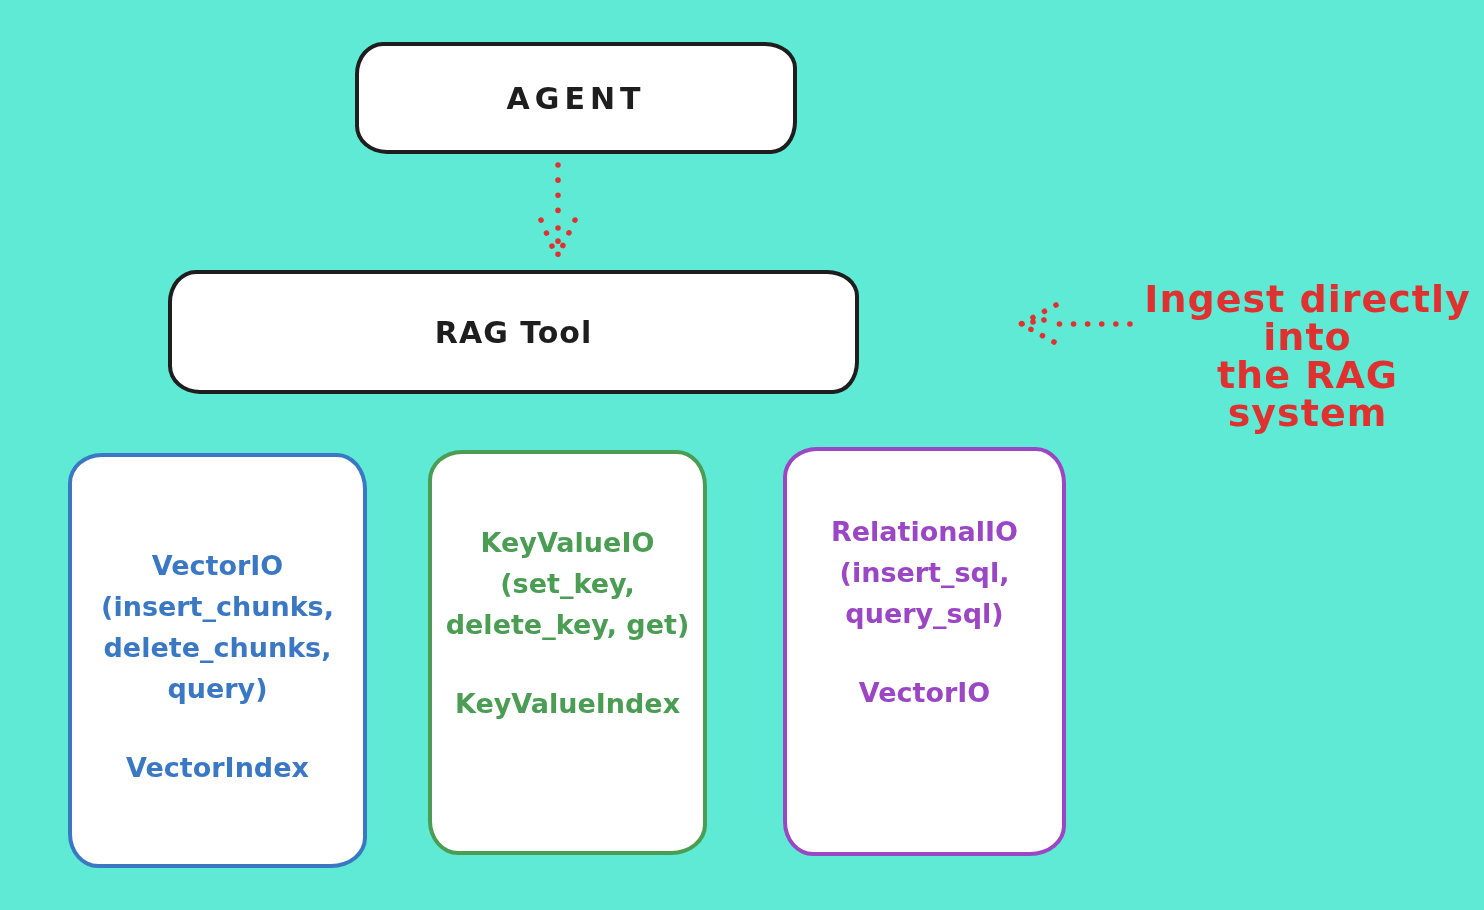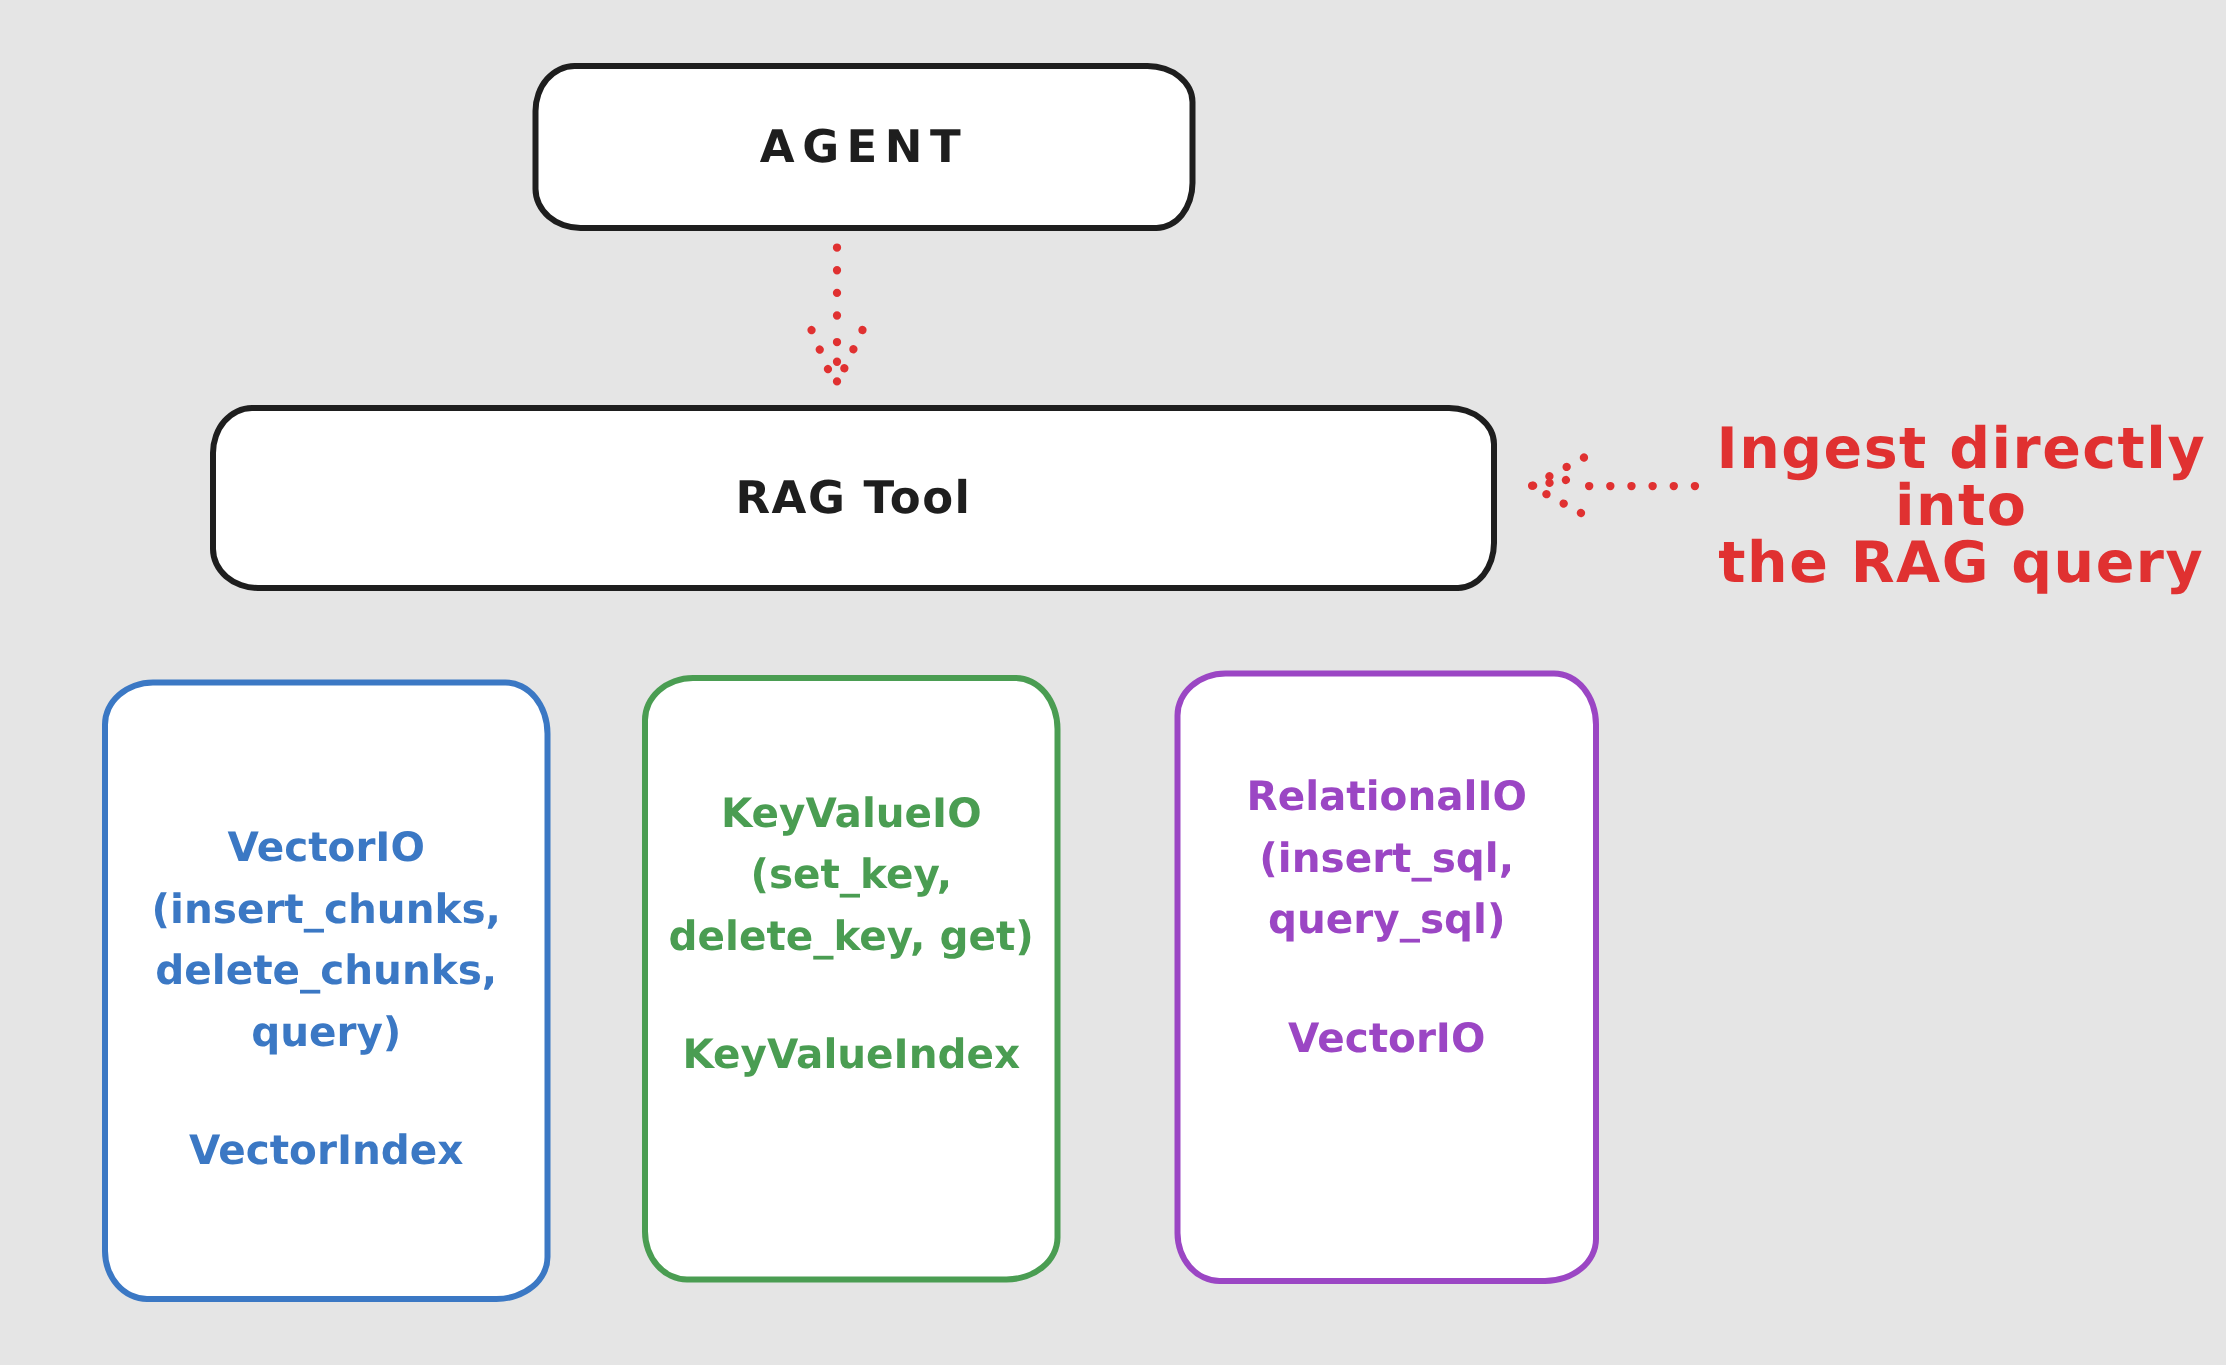--- a/index.html
+++ b/index.html
@@ -5,21 +5,21 @@
   html, body {
     margin: 0;
     padding: 0;
     background: #ffffff;
     font-family: "DejaVu Sans", sans-serif;
   }
   .canvas {
     position: relative;
     width: 1484px;
     height: 910px;
-    background: #e5e5e5;
+    background: #5eead4;
     overflow: hidden;
     text-decoration: underline;
   }
   .box {
     position: absolute;
     box-sizing: border-box;
     background: #ffffff;
     display: flex;
     align-items: center;
     justify-content: center;
@@ -30,22 +30,22 @@
     font-size: 30px;
     font-weight: 600;
     border-radius: 28px 32px 26px 32px / 32px 26px 32px 28px;
   }
   .agent-box {
     left: 355px; top: 42px;
     width: 442px; height: 112px;
     letter-spacing: 5px;
   }
   .ragtool-box {
-    left: 140px; top: 270px;
-    width: 858px; height: 124px;
+    left: 168px; top: 270px;
+    width: 691px; height: 124px;
     letter-spacing: 1px;
   }
   .arrow-svg {
     position: absolute;
     overflow: visible;
   }
   .arrow-down { left: 528px; top: 160px; }
   .arrow-left { left: 1008px; top: 296px; }
   .annotation {
     position: absolute;
@@ -105,21 +105,21 @@
     <g stroke="currentColor" stroke-width="5.5" stroke-linecap="round" fill="none">
       <path d="M122 28 L38 28" stroke-dasharray="0.1 14"></path>
       <path d="M48 9 L13 28" stroke-dasharray="0.1 13"></path>
       <path d="M46 46 L13 28" stroke-dasharray="0.1 13"></path>
       <path d="M36 24 L13 28" stroke-dasharray="0.1 11"></path>
     </g>
   </svg>
 
   <div class="annotation" style="color: rgb(224, 49, 49);">
     <div>Ingest directly into</div>
-    <div>the RAG query</div>
+    <div>the RAG system</div>
   </div>
 
   <div class="box store store-vector" style="border-color: rgb(59, 120, 196); color: rgb(59, 120, 196);">
     <div class="io-lines">VectorIO
 (insert_chunks,
 delete_chunks,
 query)</div>
     <div class="index-label">VectorIndex</div>
   </div>
 

